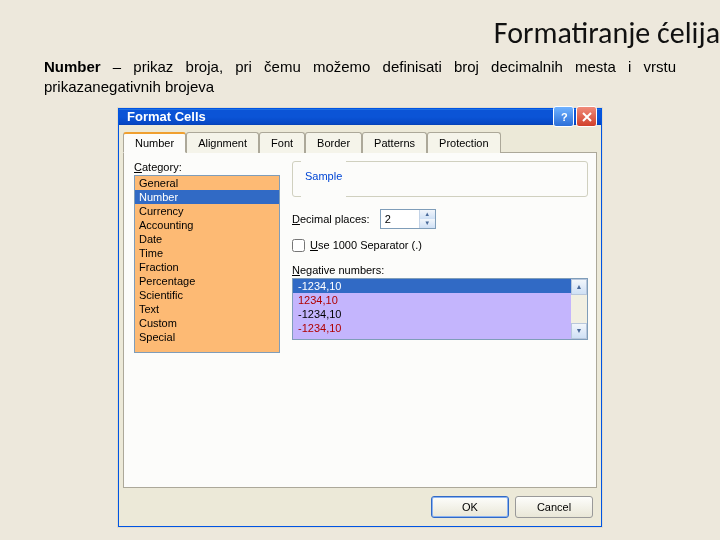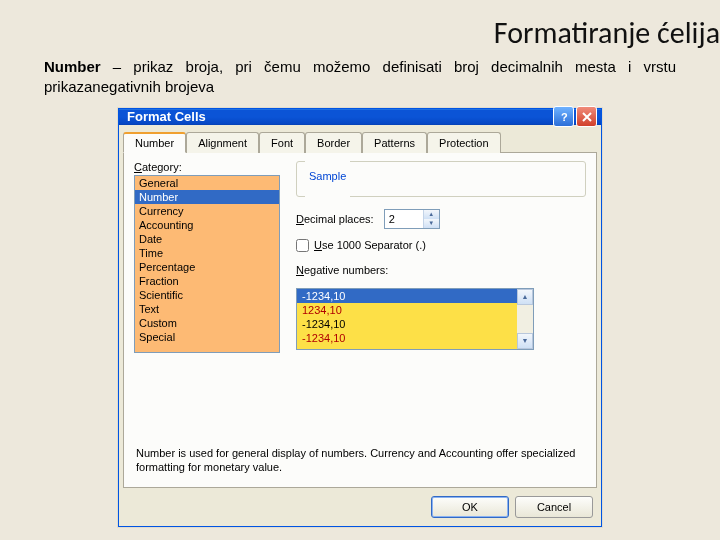--- a/index.html
+++ b/index.html
@@ -133,23 +133,23 @@
   .spinbtns { display: flex; flex-direction: column; width: 16px; border-left: 1px solid #c3d3e7; }
   .spinbtns div {
     flex: 1; background: linear-gradient(#f2f6fb,#cfe0f5);
     display: flex; align-items:center; justify-content:center;
     font-size: 6px; color: #4a6a9a;
   }
   .chkrow { display: flex; align-items: center; margin-top: 10px; }
   .chkrow input { margin-right: 5px; }
   .neglabel { margin-top: 12px; display: block; }
   .neglist {
-    margin-top: 12px;
-    width: 238px; height: 62px;
-    border: 1px solid #7f9db9; background: #fde047;
+    margin-top: 2px;
+    width: 296px; height: 62px;
+    border: 1px solid #7f9db9; background: #c4b5fd;
     overflow: hidden; position: relative;
   }
   .neglist .nitem { padding: 1px 5px; font-size: 11px; }
   .neglist .nitem.sel { background: #316ac5; color: #fff; }
   .neglist .red { color: #b00000; }
   .scrollbar {
     position: absolute; right: 0; top: 0; bottom: 0; width: 16px;
     background: #f1efe2;
     display: flex; flex-direction: column;
   }
@@ -215,22 +215,22 @@
     <div class="row">
       <div class="cat-col">
         <span class="label"><span class="u">C</span><span>ategory:</span></span>
         <div class="listbox" id="catlist">
             <div class="item">General</div>
             <div class="item sel">Number</div>
             <div class="item">Currency</div>
             <div class="item">Accounting</div>
             <div class="item">Date</div>
             <div class="item">Time</div>
+            <div class="item">Fraction</div>
             <div class="item">Percentage</div>
-            <div class="item">Fraction</div>
             <div class="item">Scientific</div>
             <div class="item">Text</div>
             <div class="item">Custom</div>
             <div class="item">Special</div>
           </div>
       </div>
       <div class="right-col">
         <div class="group">
           <span class="legend">Sample</span>
         </div>
@@ -255,20 +255,19 @@
             <div class="nitem">-1234,10</div>
             <div class="nitem red">-1234,10</div>
             <div class="scrollbar">
             <div class="sbtn">▲</div>
             <div class="strack"></div>
             <div class="sbtn">▼</div>
           </div>
         </div>
       </div>
     </div>
-    <div class="hint">Number is used for general display of numbers.  Currency and Accounting offer specialized formatting for monetary value.</div>
   </div>
 
   <div class="btnbar">
     <div class="wbtn default">OK</div>
     <div class="wbtn">Cancel</div>
   </div>
 </div>
 
 </body></html>

